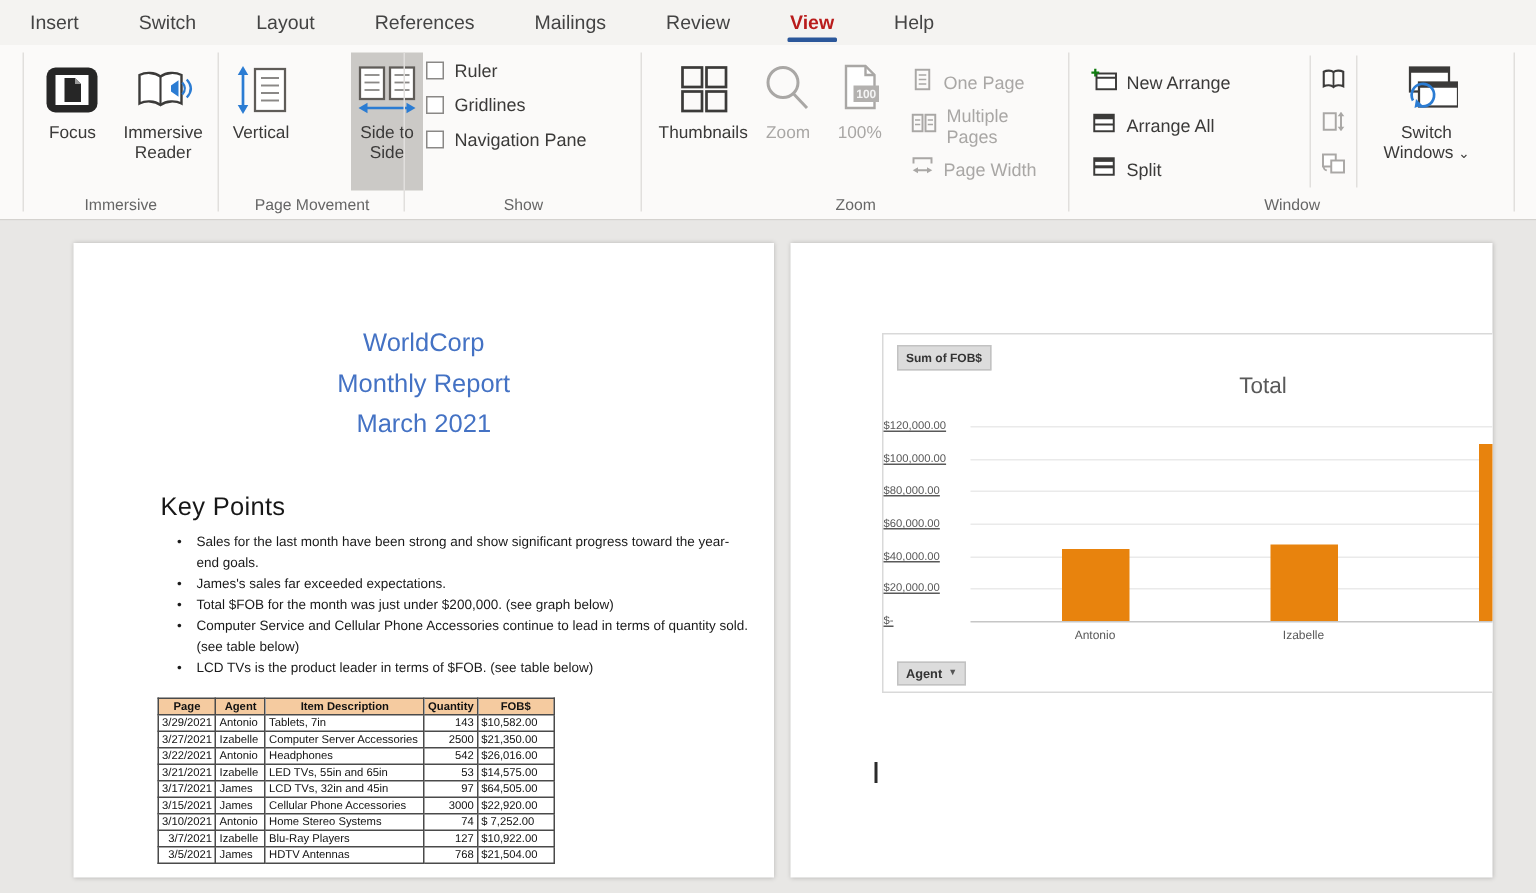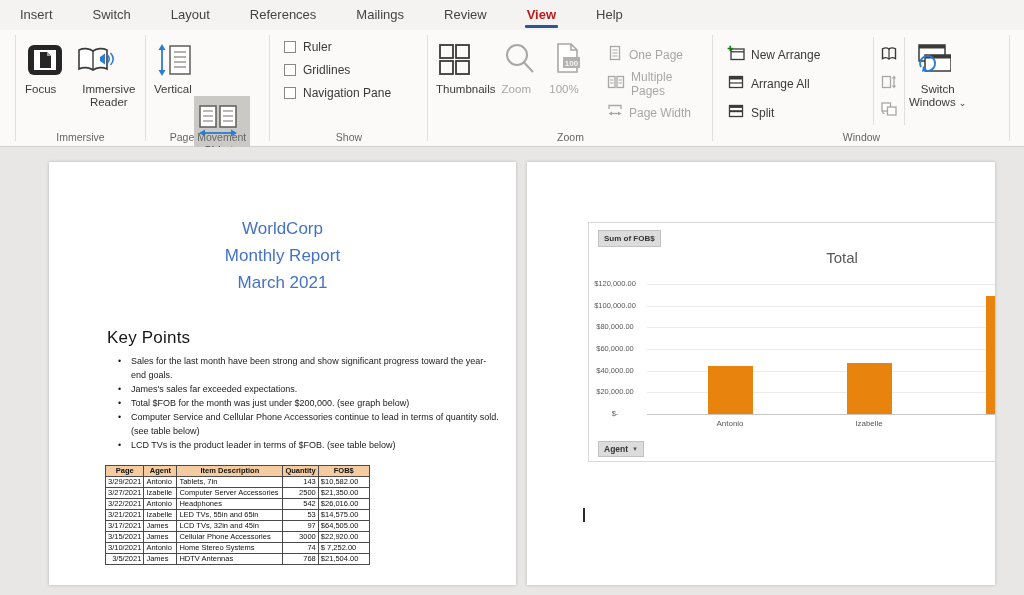--- a/index.html
+++ b/index.html
@@ -22,21 +22,21 @@
   .ribbon {
     position:absolute; top:30px; left:0; right:0; height:117px;
     background:#FBFAF9; border-bottom:1px solid #D4D2CF;
     box-shadow:0 1px 2px rgba(0,0,0,.07); display:flex; padding-left:15px;
   }
   .rgroup { position:relative; height:100%; }
   .rgroup::after { content:""; position:absolute; right:0; top:5px; bottom:5px; width:1px; background:#E1DFDD; }
   .rgroup.first::before { content:""; position:absolute; left:0; top:5px; bottom:5px; width:1px; background:#E1DFDD; }
   .rgroup-name { position:absolute; left:0; right:0; bottom:3px; text-align:center; font-size:10.5px; color:#666; }
   .rbody { display:flex; align-items:flex-start; padding-top:5px; height:96px; }
-  .bigbtn { display:flex; flex-direction:column; align-items:flex-start; height:92px; padding-top:2px; cursor:default; }
+  .bigbtn { display:flex; flex-direction:column; align-items:center; height:92px; padding-top:2px; cursor:default; }
   .bigbtn .bicon { height:46px; display:flex; align-items:center; justify-content:center; }
   .bigbtn .blabel { font-size:11.5px; line-height:13px; text-align:center; color:#3B3A39; }
   .bigbtn.pressed { background:#CBC9C6; }
   .bigbtn.disabled .blabel { color:#A9A7A5; }
   .checkcol { display:flex; flex-direction:column; gap:9px; padding:10px 0 0 14px; }
   .checkrow { display:flex; align-items:center; gap:7px; font-size:12px; color:#3B3A39; }
   .checkbox { width:12px; height:12px; background:#fff; border:1px solid #8A8886; }
   .smallcol { display:flex; flex-direction:column; padding-top:5px; }
   .smallbtn { display:flex; align-items:center; gap:6px; height:29px; font-size:12px; color:#3B3A39; padding:0 4px; }
   .smallbtn.disabled { color:#A9A7A5; }
@@ -58,21 +58,21 @@
   .data-table th, .data-table td { border:1px solid #4a4a4a; padding:0 2px; height:11px; line-height:10px; white-space:pre; overflow:hidden; }
   .data-table th { background:#F5CBA0; font-weight:700; text-align:center; }
   .ta-r { text-align:right; }
   
   .chart { position:absolute; left:61px; top:60px; width:450px; height:240px; background:#fff; border:1px solid #D9D9D9; }
   .pivot-btn { position:absolute; left:9px; top:7px; height:17px; padding:0 5px; background:#DCDCDC; border:1px solid #C2C2C2;
                font-size:8px; font-weight:700; color:#333; line-height:15px; }
   .chart-title { position:absolute; left:58px; right:0; top:26px; text-align:center; font-size:15px; color:#595959; }
   .gridline { position:absolute; left:58px; right:0; height:1px; background:#EAEAEA; }
   .axisline { position:absolute; left:58px; right:0; height:1px; background:#C6C6C6; }
-  .ylabel { position:absolute; left:0; width:52px; text-align:center; font-size:7.5px; color:#595959; }
+  .ylabel { position:absolute; left:0; width:52px; text-align:left; font-size:7.5px; color:#595959;text-decoration:underline; }
   .bar { position:absolute; width:45px; background:#E8830D; }
   .xlabel { position:absolute; width:70px; text-align:center; top:196px; font-size:8px; color:#595959; }
   .axis-btn { position:absolute; left:9px; top:218px; height:16px; padding:0 5px; background:#DCDCDC; border:1px solid #C2C2C2;
               font-size:8.5px; font-weight:700; color:#333; display:flex; align-items:center; gap:4px; }
   .axis-btn .arrow { font-size:6px; color:#555; }
   .cursor { position:absolute; left:56px; top:346px; width:2px; height:14px; background:#2b2b2b; }
 </style>
 </head>
 <body>
 
@@ -113,21 +113,21 @@
               <path d="M35.5 13 q3.5 4 0 8 M38.5 11 q5.5 6 0 12" stroke="#2B7CD3" stroke-width="1.5" fill="none"></path>
             </svg>
           </span>
           <span class="blabel">Immersive Reader</span>
         </div>
       </div>
       <div class="rgroup-name">Immersive</div>
     </div>
 
     <div class="rgroup" style="width:124px;">
-      <div class="rbody" style="padding-left:8px;flex-direction:column;">
+      <div class="rbody" style="padding-left:8px;">
         <div class="bigbtn" style="width:52px;">
           <span class="bicon">
             <svg width="40" height="36" viewBox="0 0 40 36">
               <line x1="8" y1="7" x2="8" y2="29" stroke="#2B7CD3" stroke-width="1.8"></line>
               <polygon points="8,2 4.5,8 11.5,8" fill="#2B7CD3"></polygon>
               <polygon points="8,34 4.5,28 11.5,28" fill="#2B7CD3"></polygon>
               <rect x="16" y="4" width="20" height="28" fill="#fff" stroke="#5F5C58" stroke-width="1.5"></rect>
               <g stroke="#8A8886" stroke-width="1.3">
                 <line x1="20" y1="10" x2="32" y2="10"></line>
                   <line x1="20" y1="15" x2="32" y2="15"></line>
@@ -420,20 +420,27 @@
               <td>Cellular Phone Accessories</td>
               <td class="ta-r">3000</td>
               <td>$22,920.00</td>
             </tr>
             <tr>
               <td class="ta-r">3/10/2021</td>
               <td>Antonio</td>
               <td>Home Stereo Systems</td>
               <td class="ta-r">74</td>
               <td>$ 7,252.00</td>
+            </tr>
+            <tr>
+              <td class="ta-r">3/7/2021</td>
+              <td>Izabelle</td>
+              <td>Blu-Ray Players</td>
+              <td class="ta-r">127</td>
+              <td>$10,922.00</td>
             </tr>
             <tr>
               <td class="ta-r">3/5/2021</td>
               <td>James</td>
               <td>HDTV Antennas</td>
               <td class="ta-r">768</td>
               <td>$21,504.00</td>
             </tr>
           </tbody>
       </table>

